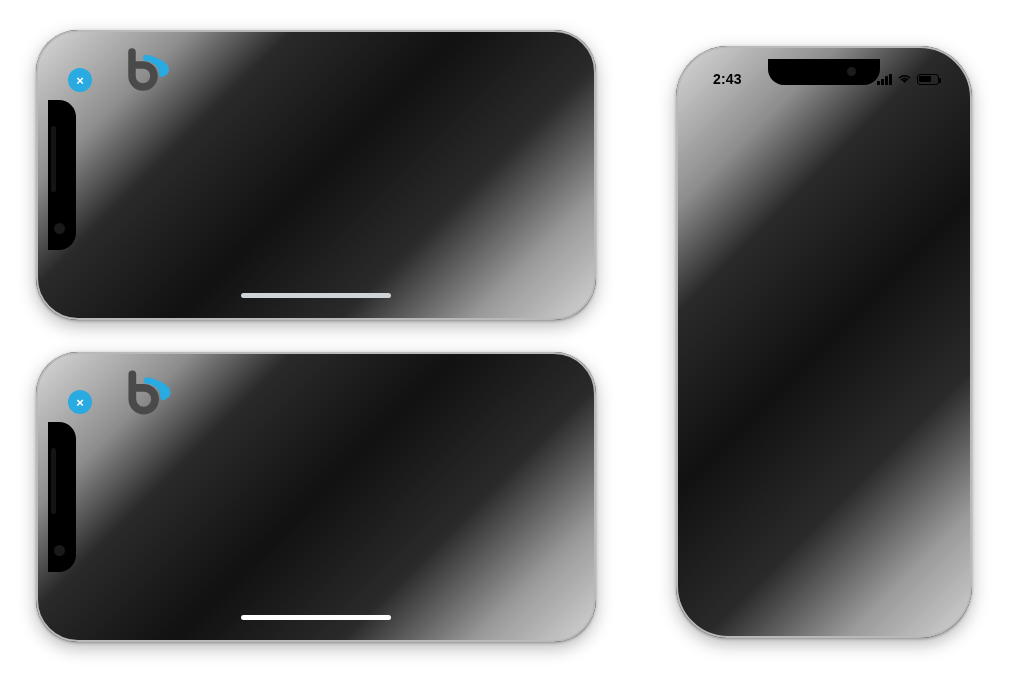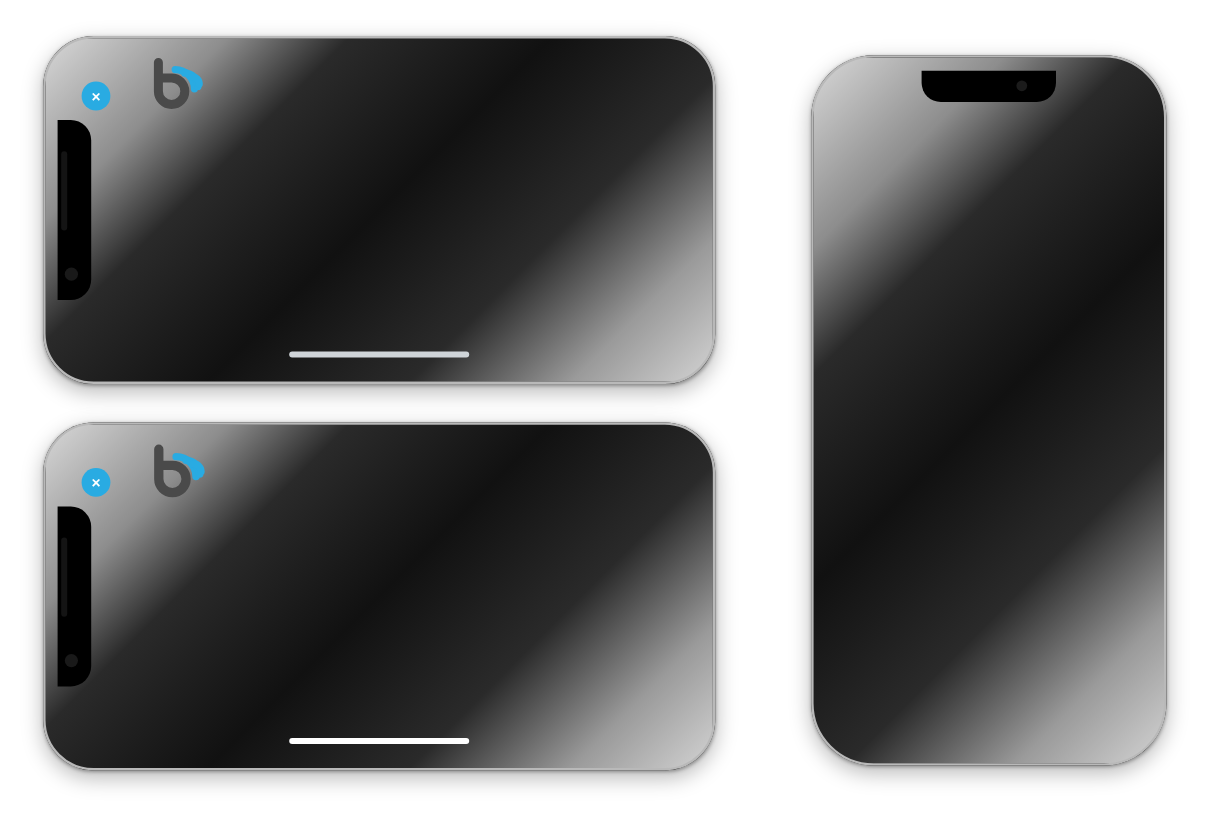--- a/index.html
+++ b/index.html
@@ -372,20 +372,39 @@
     </div>
     <div class="band"></div>
   </div>
 
   <div class="phone" id="phone-app">
     <div class="screen">
       <div class="notch-port">
           <div class="cam"></div>
         </div>
 
+      <div class="statusbar">
+        <div class="sb-time">2:43</div>
+        <div class="sb-right">
+          <span class="sig">
+              <i></i>
+              <i></i>
+              <i></i>
+              <i></i>
+            </span>
+          <svg width="15" height="12" viewBox="0 0 16 12">
+            <path d="M8 10.2 L5.6 7.6a3.4 3.4 0 0 1 4.8 0Z" fill="#000"></path>
+            <path d="M2.6 4.6a8 8 0 0 1 10.8 0" fill="none" stroke="#000" stroke-width="1.6" stroke-linecap="round"></path>
+            <path d="M4.6 6.8a5.2 5.2 0 0 1 6.8 0" fill="none" stroke="#000" stroke-width="1.6" stroke-linecap="round"></path>
+          </svg>
+          <span class="batt">
+              <i></i>
+            </span>
+        </div>
+      </div>
 
       <div class="appbar">
         <div class="circ-btn back-btn">
           <svg width="16" height="16" viewBox="0 0 20 20">
             <path d="M13.5 15.2A6 6 0 1 0 7 6.2h-1.4" fill="none" stroke="#fff" stroke-width="1.9" stroke-linecap="round"></path>
             <path d="M8 3.2 L5 6.2 L8 9" fill="none" stroke="#fff" stroke-width="1.9" stroke-linecap="round" stroke-linejoin="round"></path>
           </svg>
         </div>
         <div class="brand">
           <svg width="26" height="22" viewBox="0 0 60 48">

